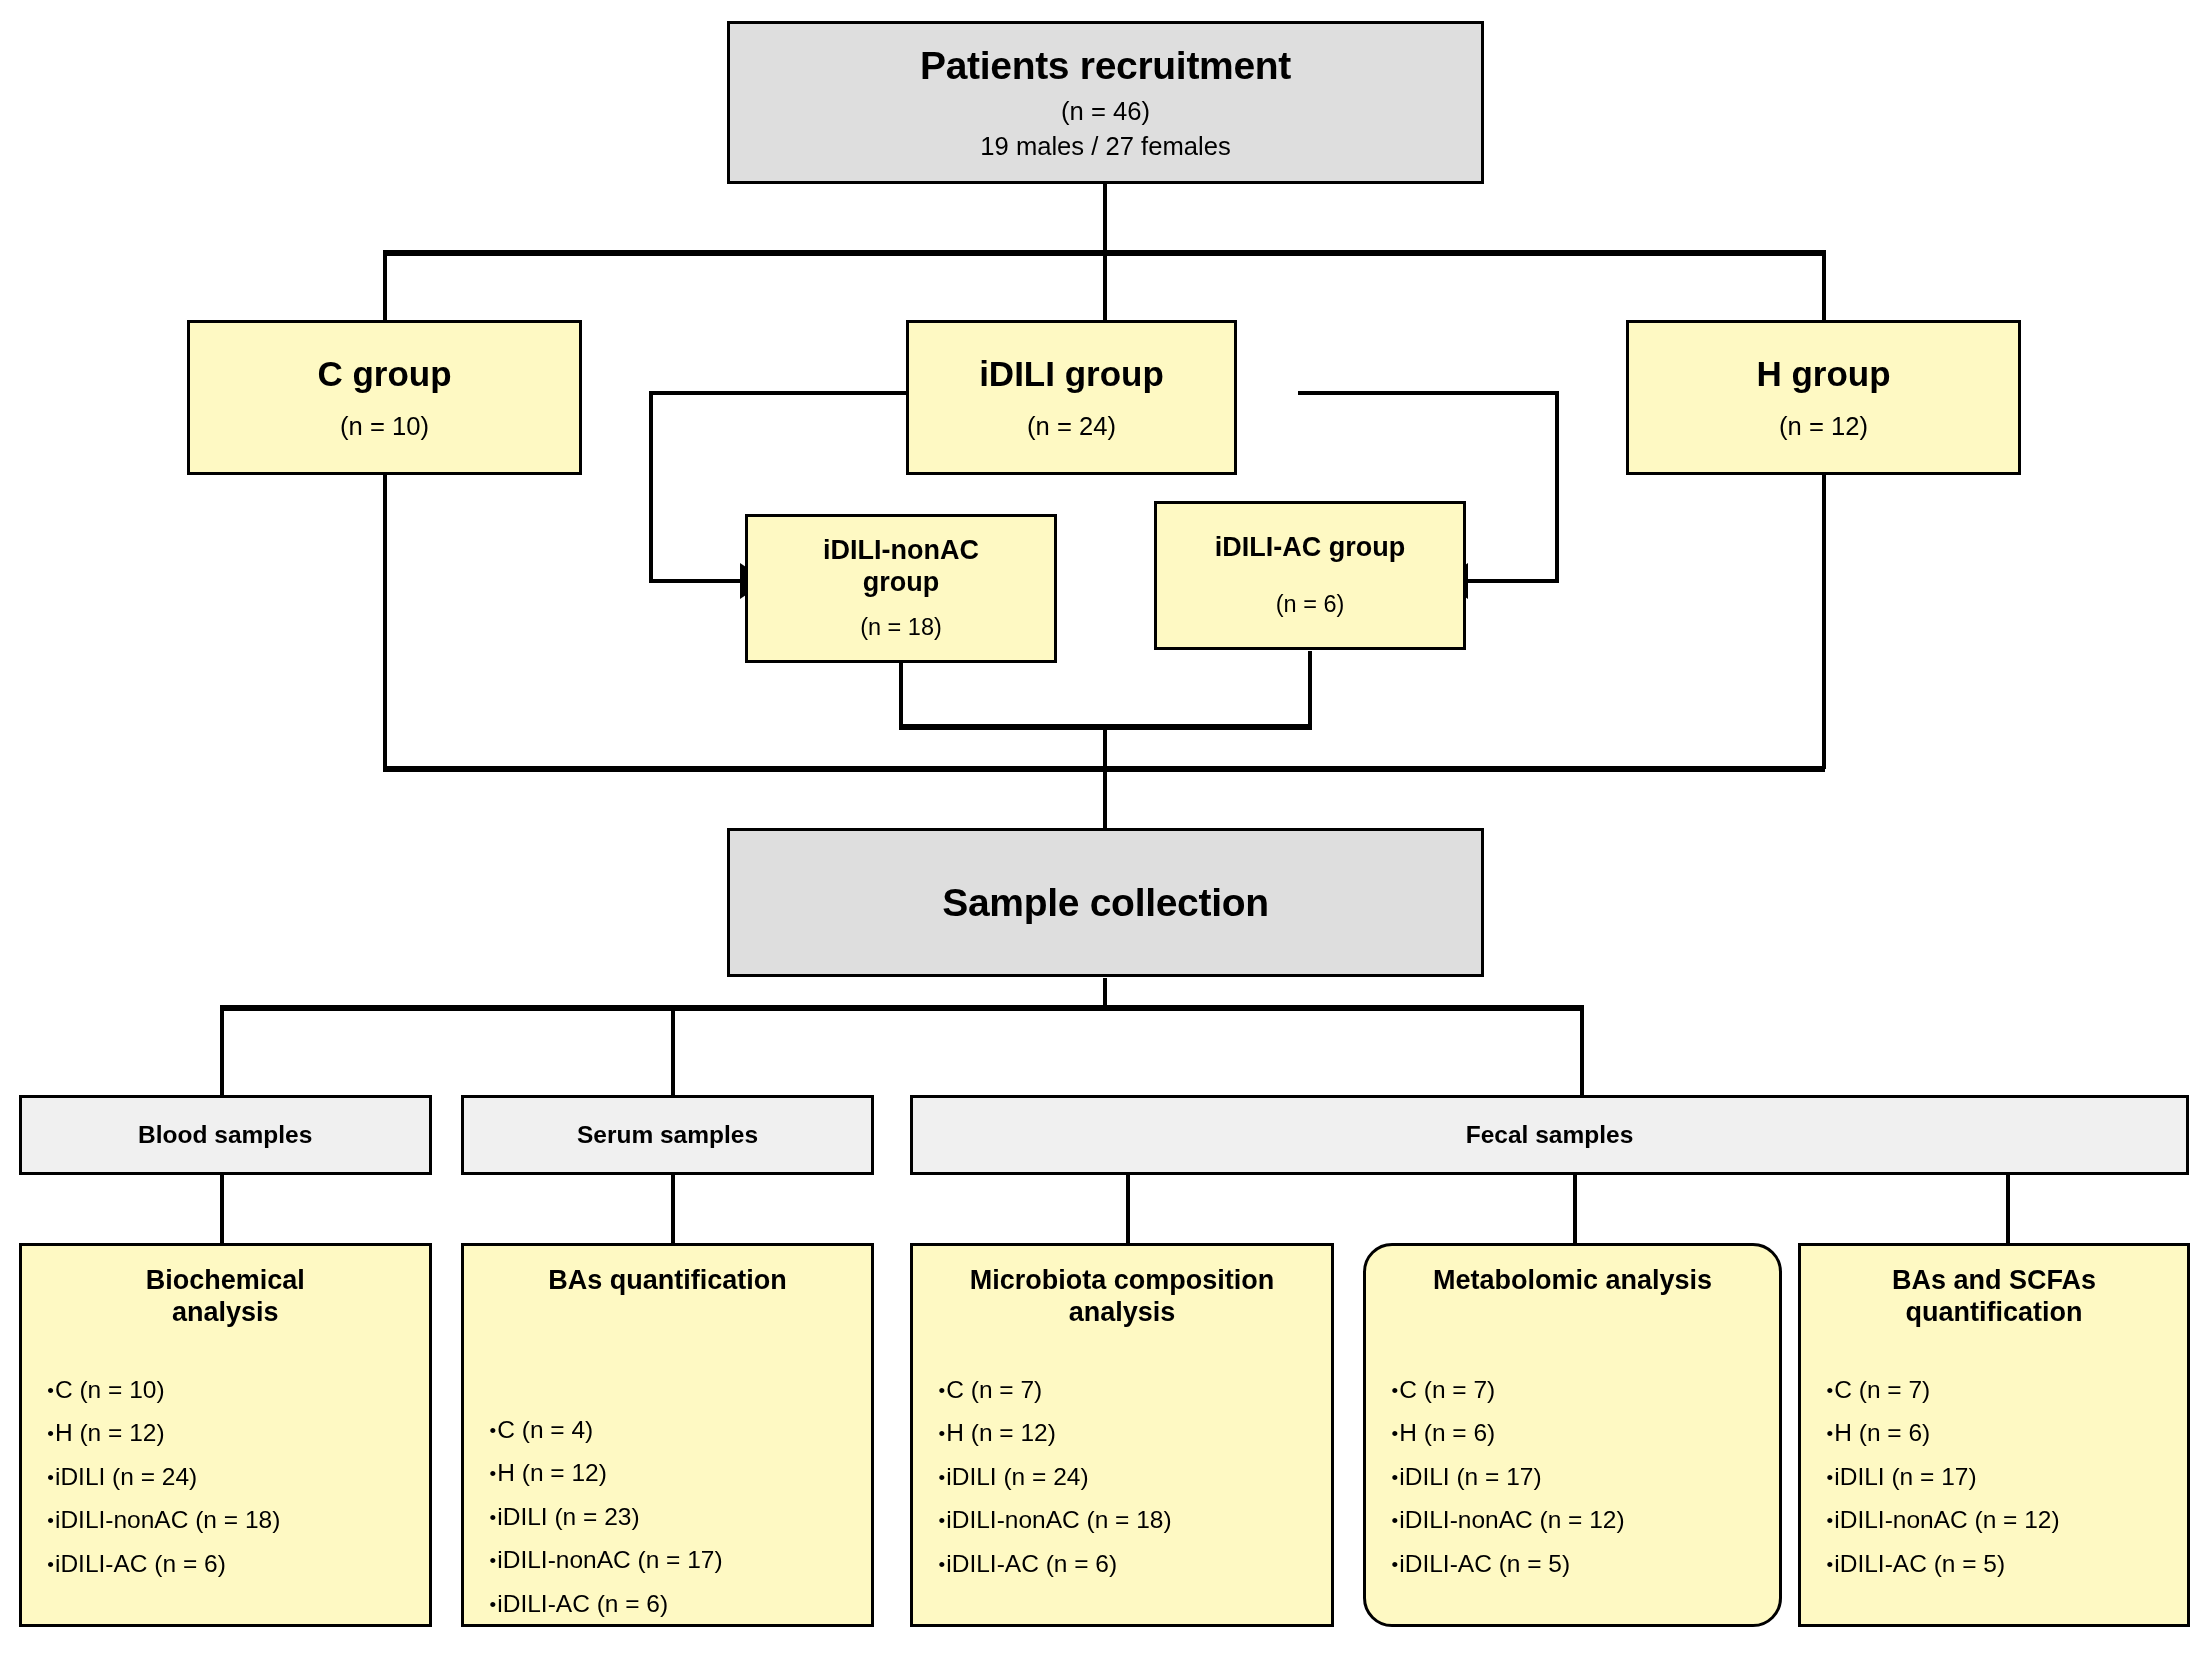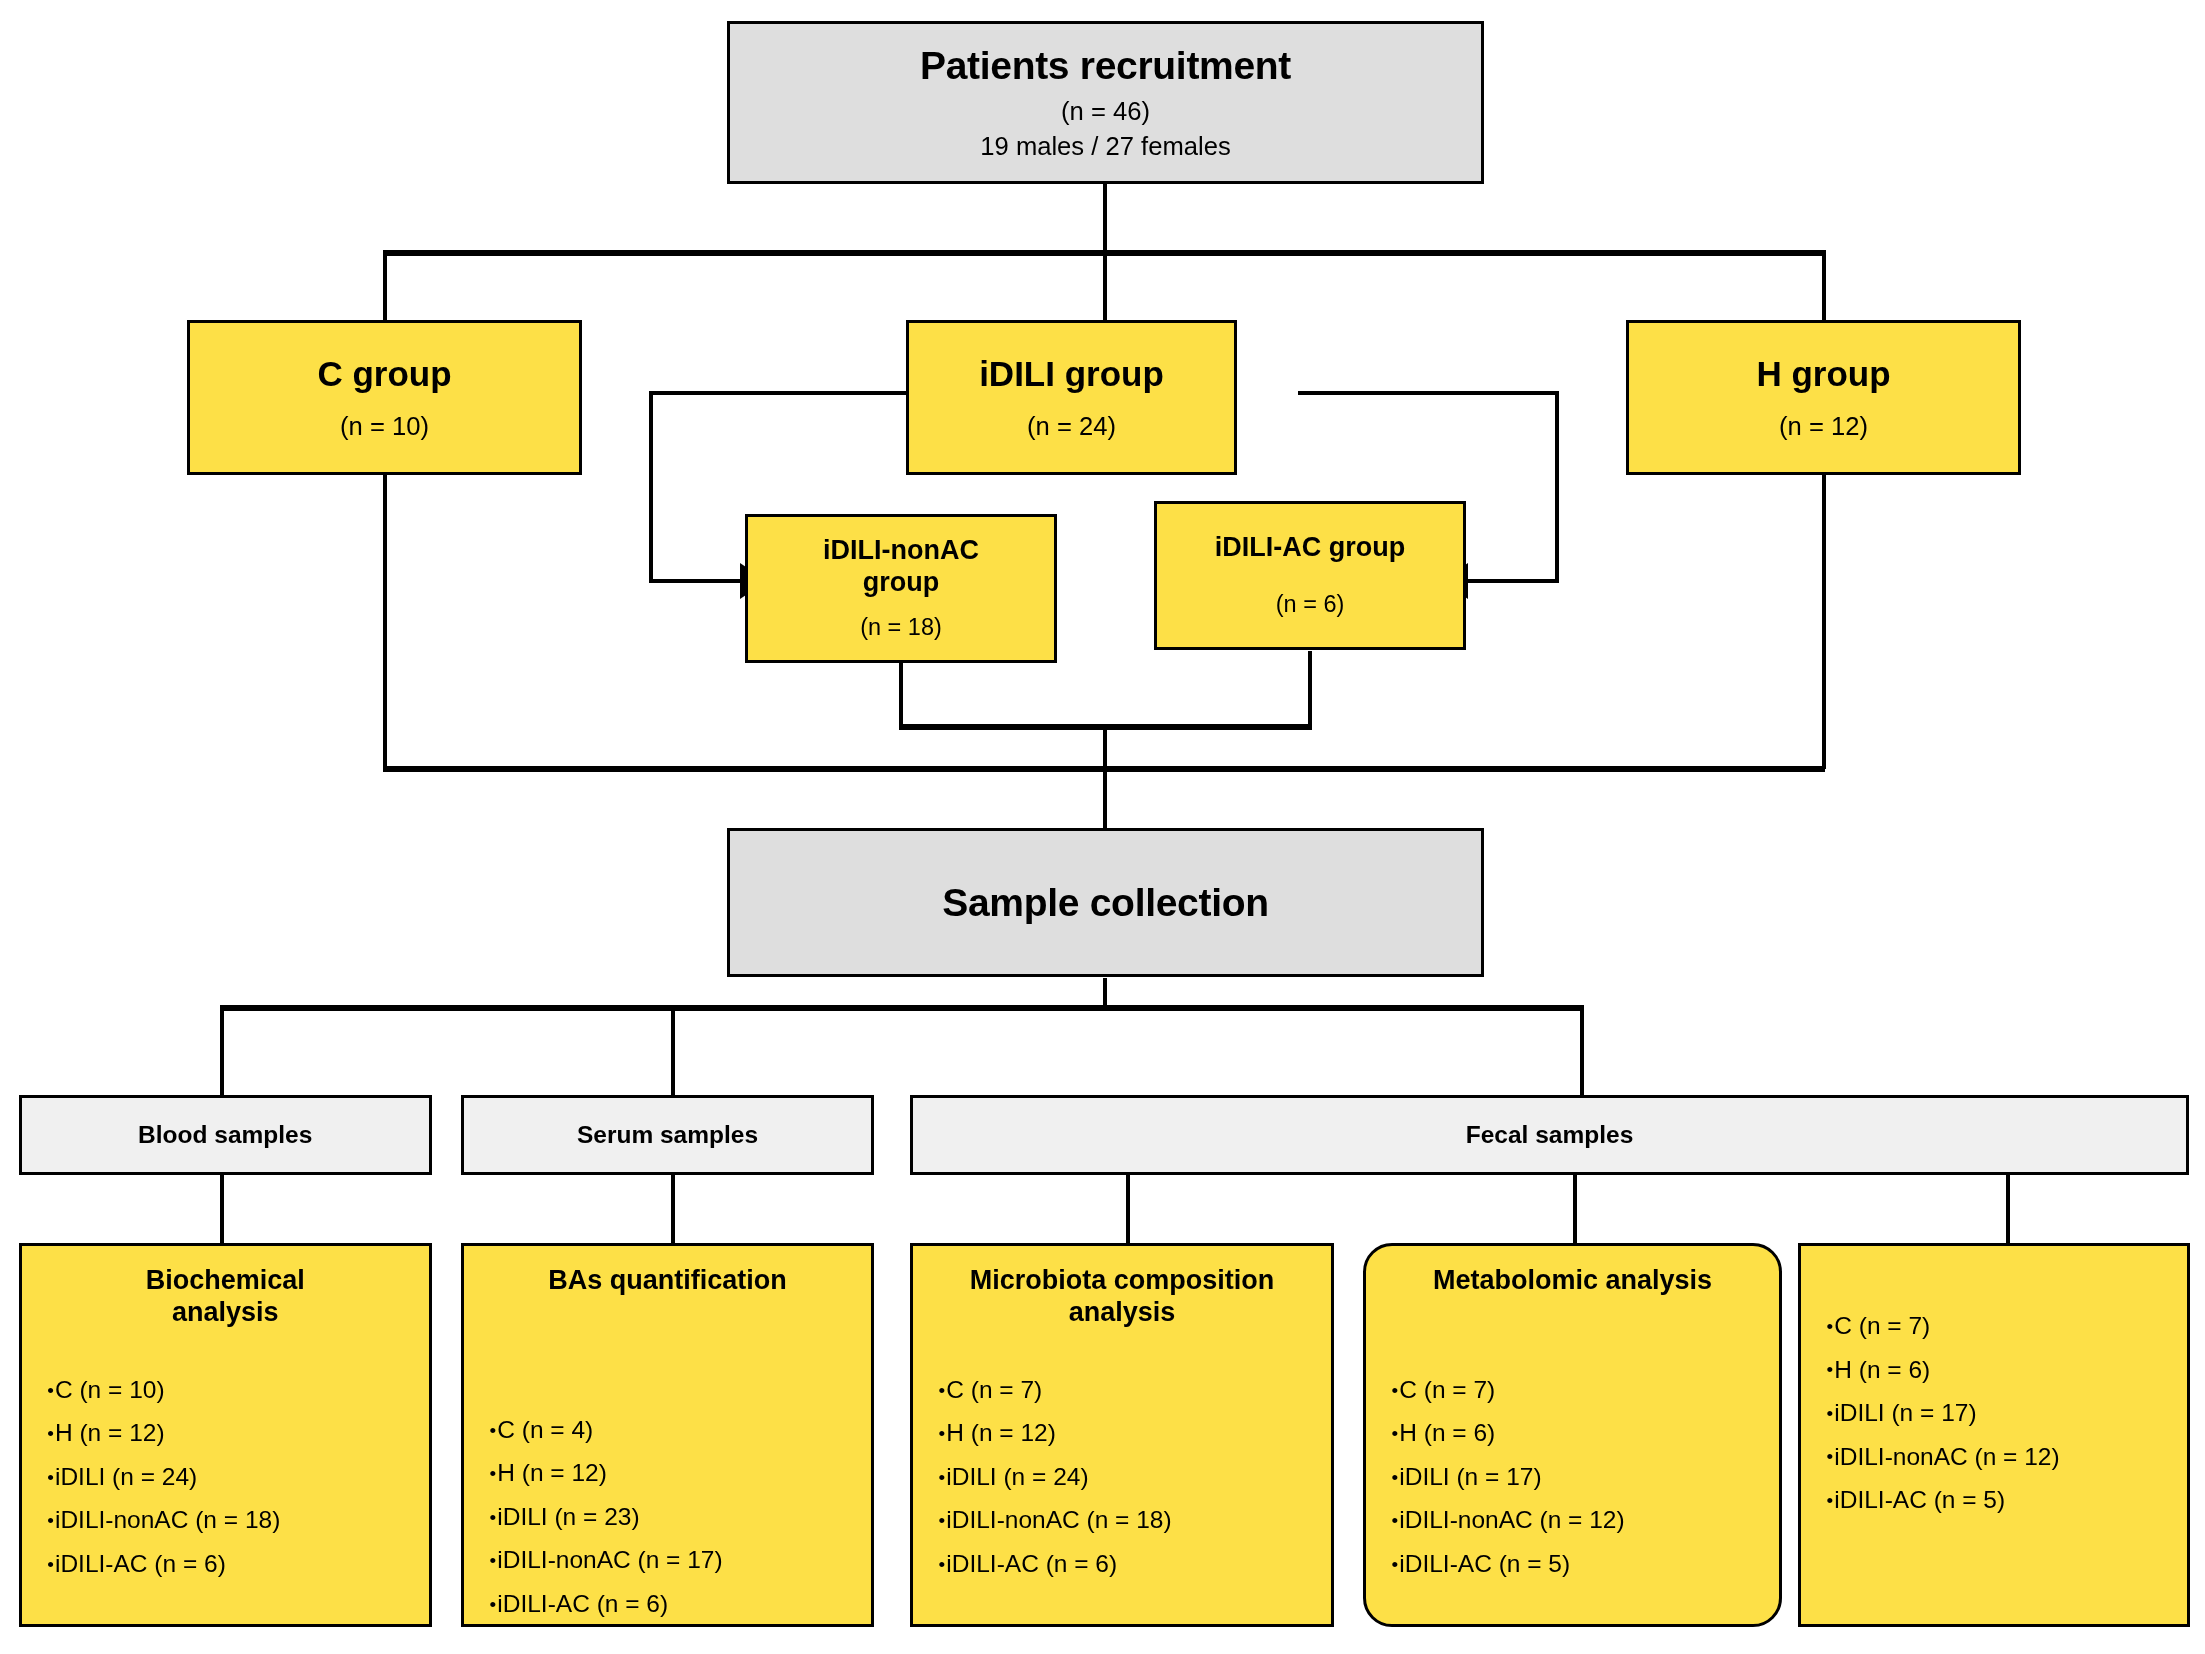--- a/index.html
+++ b/index.html
@@ -15,21 +15,21 @@
     background: #ffffff;
     font-family: "Liberation Sans", sans-serif;
     overflow: hidden;
   }
 
   
   .box {
     position: absolute;
     box-sizing: border-box;
     border: 3.2px solid #000000;
-    background: #fde047;
+    background: #fef9c3;
     display: flex;
     flex-direction: column;
     align-items: center;
     justify-content: center;
     text-align: center;
     z-index: 5;
   }
   .box.shaded { background: #dedede; }
   .box.lightshaded { background: #f0f0f0; text-align: center; }
 
@@ -260,20 +260,24 @@
     <ul class="blist" style="margin-top:81px;">
       <li>C (n = 7)</li>
       <li>H (n = 6)</li>
       <li>iDILI (n = 17)</li>
       <li>iDILI-nonAC (n = 12)</li>
       <li>iDILI-AC (n = 5)</li>
     </ul>
   </div>
 
   <div class="box" style="left:1798px; top:1243px; width:392px; height:384px; justify-content:flex-start; padding:19px 7.5px 0 7.5px;">
+    <div class="box-head">
+      <div class="title-md">BAs  and SCFAs</div>
+      <div class="title-md">quantification</div>
+    </div>
     <ul class="blist" style="margin-top:49px;">
       <li>C (n = 7)</li>
       <li>H (n = 6)</li>
       <li>iDILI (n = 17)</li>
       <li>iDILI-nonAC (n = 12)</li>
       <li>iDILI-AC (n = 5)</li>
     </ul>
   </div>
 
 </div>

